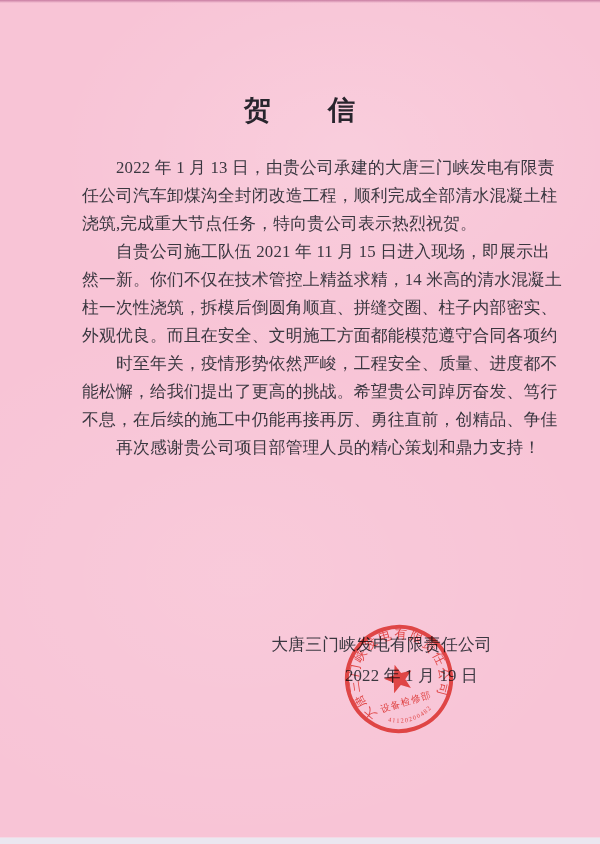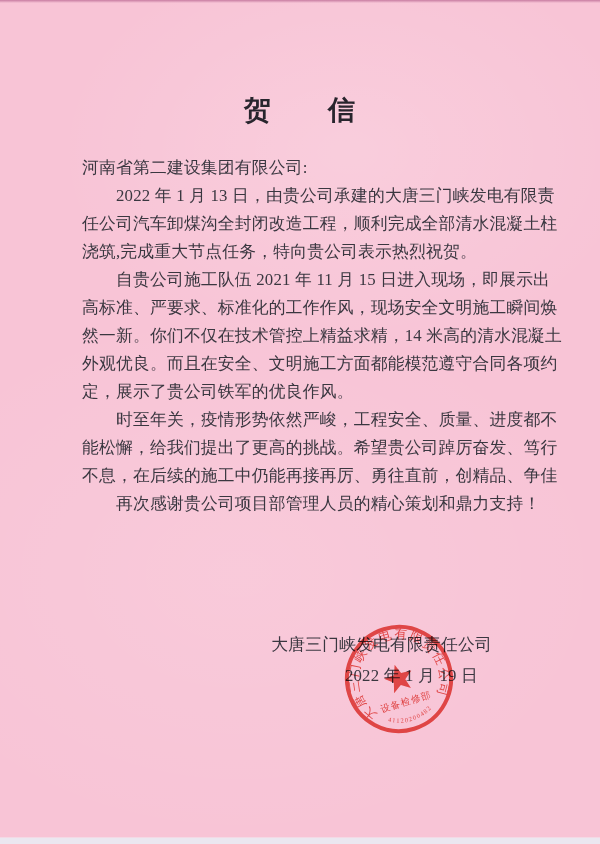--- a/index.html
+++ b/index.html
@@ -60,29 +60,27 @@
 
 <div class="page">
   <div class="scan-edge-top"></div>
 
   <div class="title">
     <span>贺</span>
     <span>信</span>
   </div>
 
   <div class="body">
-    <div class="line">河南省第二建设集团有限公司:</div>
     <div class="line indent">2022 年 1 月 13 日，由贵公司承建的大唐三门峡发电有限责</div>
     <div class="line">任公司汽车卸煤沟全封闭改造工程，顺利完成全部清水混凝土柱</div>
     <div class="line">浇筑,完成重大节点任务，特向贵公司表示热烈祝贺。</div>
     <div class="line indent">自贵公司施工队伍 2021 年 11 月 15 日进入现场，即展示出</div>
-    <div class="line">高标准、严要求、标准化的工作作风，现场安全文明施工瞬间焕</div>
     <div class="line">然一新。你们不仅在技术管控上精益求精，14 米高的清水混凝土</div>
+    <div class="line">柱一次性浇筑，拆模后倒圆角顺直、拼缝交圈、柱子内部密实、</div>
     <div class="line">外观优良。而且在安全、文明施工方面都能模范遵守合同各项约</div>
-    <div class="line">定，展示了贵公司铁军的优良作风。</div>
     <div class="line indent">时至年关，疫情形势依然严峻，工程安全、质量、进度都不</div>
     <div class="line">能松懈，给我们提出了更高的挑战。希望贵公司踔厉奋发、笃行</div>
     <div class="line">不息，在后续的施工中仍能再接再厉、勇往直前，创精品、争佳</div>
     <div class="line indent">再次感谢贵公司项目部管理人员的精心策划和鼎力支持！</div>
   </div>
 
   <div class="signature">
     <div class="line">大唐三门峡发电有限责任公司</div>
     <div class="line sig-date">2022 年 1 月 19 日</div>
   </div>

